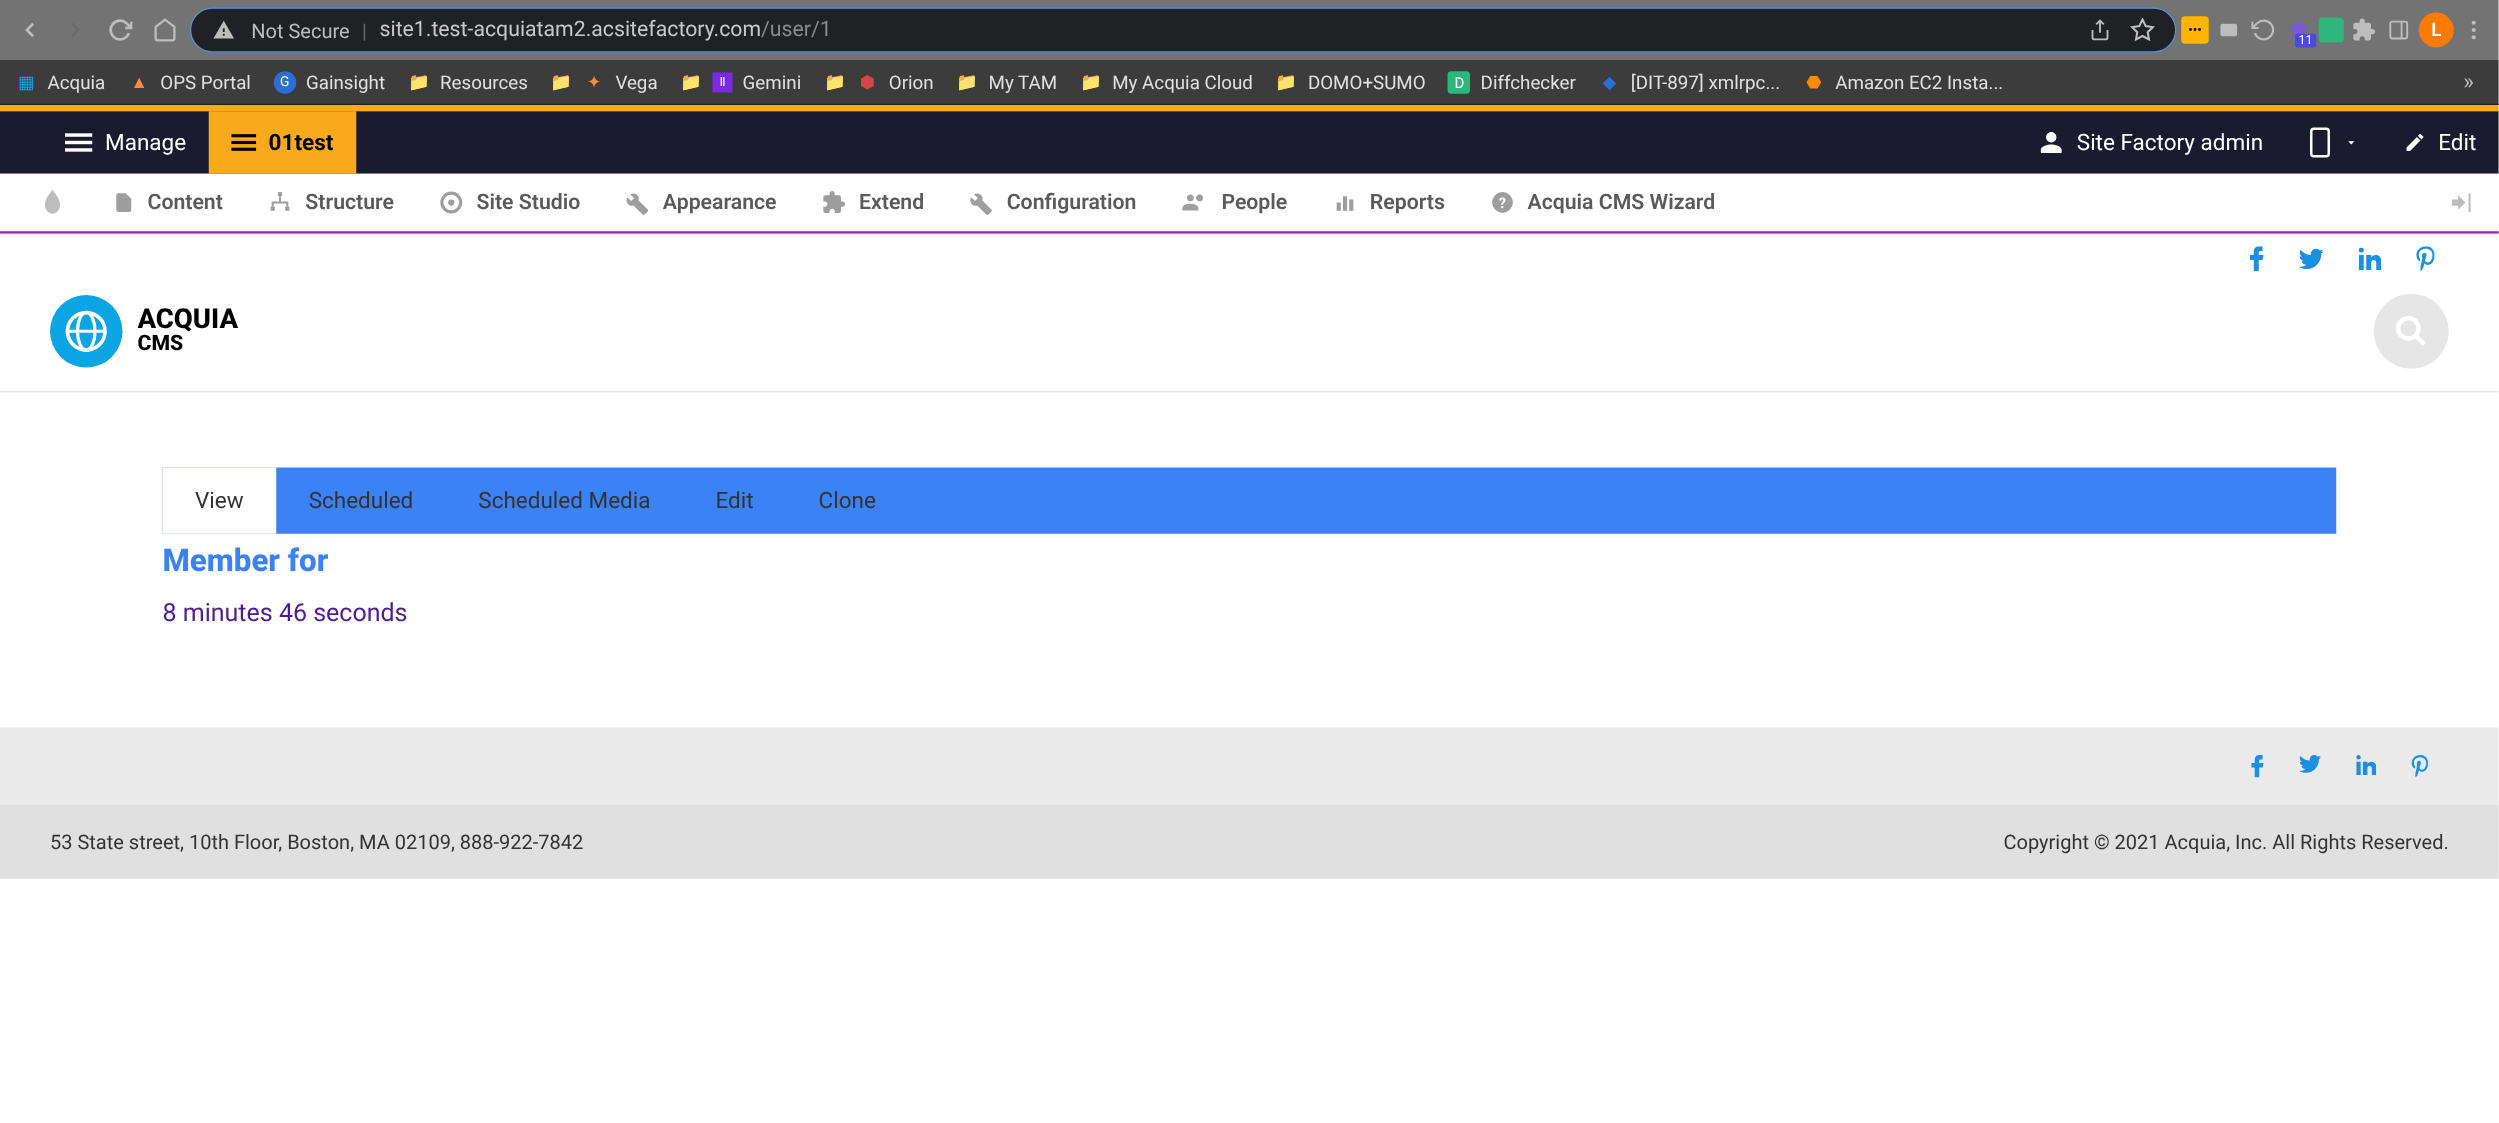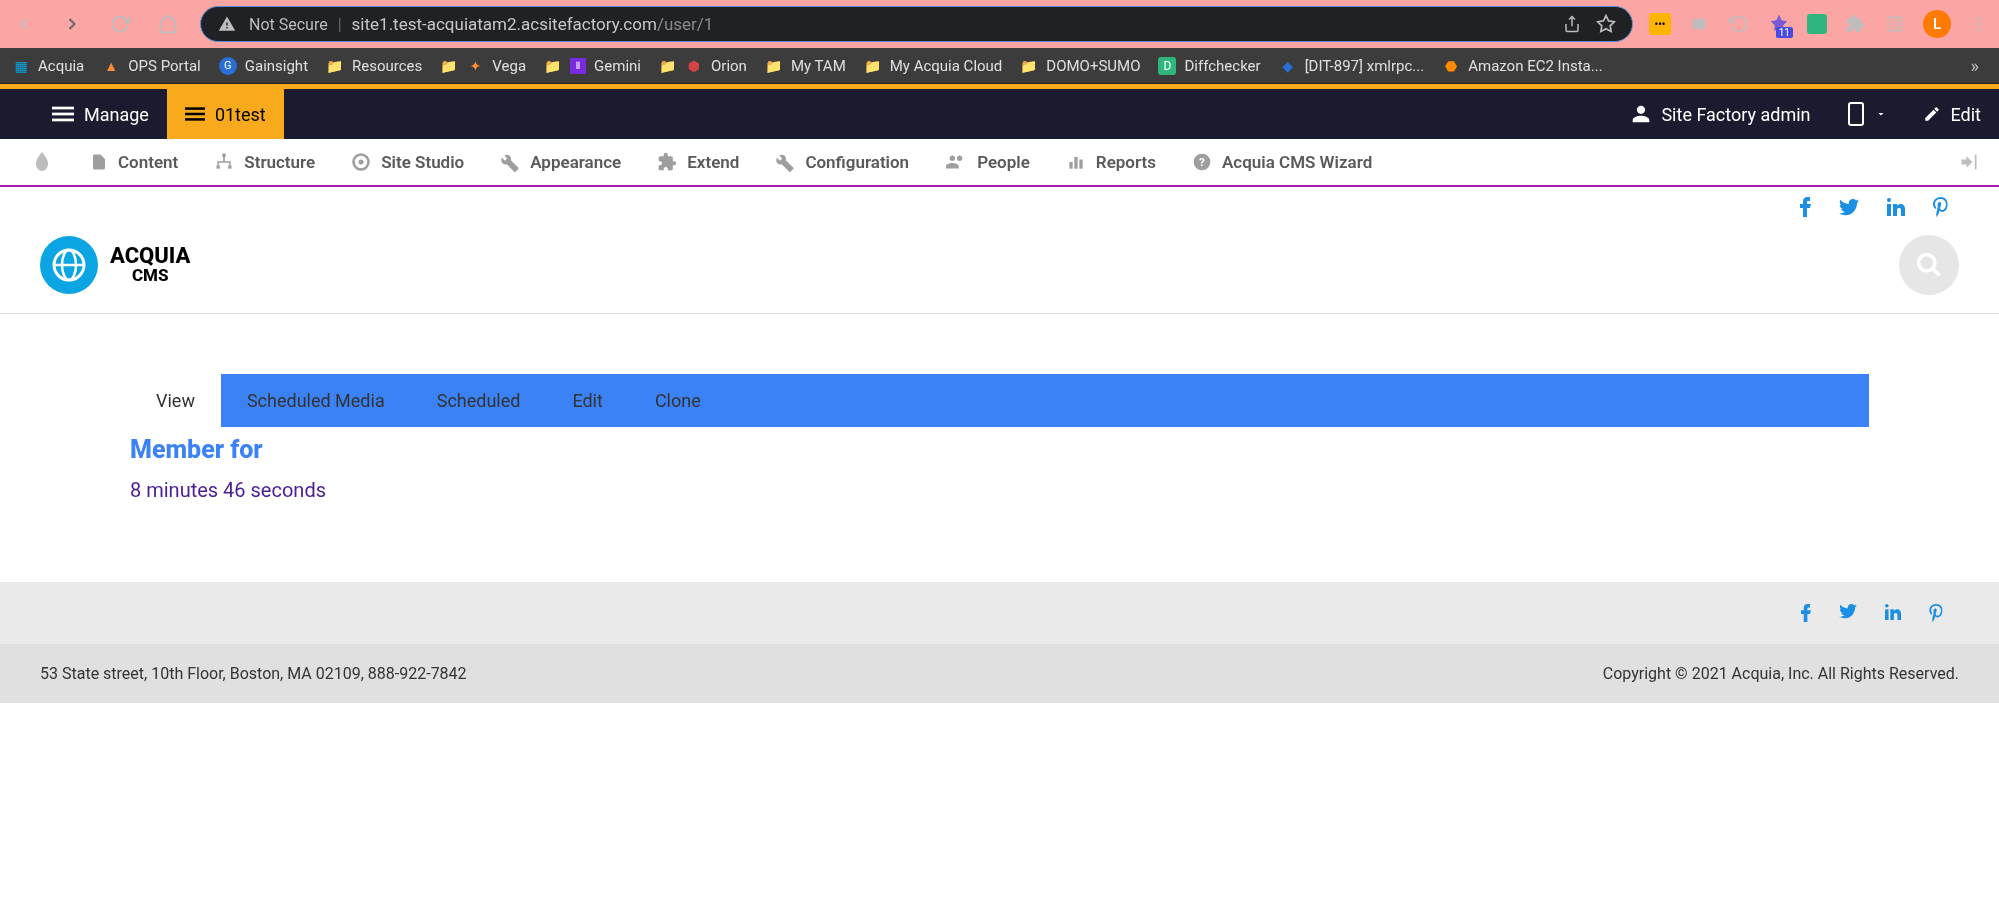--- a/index.html
+++ b/index.html
@@ -1,19 +1,19 @@
 <!DOCTYPE html>
 <html><head>
 <meta charset="utf-8">
 <style>
   * { margin: 0; padding: 0; box-sizing: border-box; font-family: -apple-system, BlinkMacSystemFont, "Segoe UI", Roboto, sans-serif; }
   body { background: #fff; width: 1999px; height: 898px; overflow: hidden; }
 
   
-  .browser-chrome { background: #fca5a5; height: 48px; display: flex; align-items: center; padding: 0 8px; gap: 16px; }
+  .browser-chrome { background: #737373; height: 48px; display: flex; align-items: center; padding: 0 8px; gap: 4px; }
   .nav-btn { width: 32px; height: 32px; display:flex; align-items:center; justify-content:center; color:#bdbdbd; cursor:pointer; border-radius:50%; }
   .nav-btn.disabled { color: #6a6a6a; }
   .url-bar { flex: 1; background: #202124; border-radius: 24px; height: 36px; display:flex; align-items:center; padding: 0 14px; gap: 10px; color:#bdbdbd; border:1px solid #5a8fd6; }
   .url-text { flex:1; font-size: 17px; color:#c8c8c8; white-space:nowrap; overflow:hidden; }
   .url-text .dim { color:#8a8a8a; }
   .chrome-icon { width:24px; height:24px; display:flex; align-items:center; justify-content:center; color:#bdbdbd; }
   .avatar-circle { width:28px; height:28px; border-radius:50%; background:#ff7a00; display:flex; align-items:center; justify-content:center; color:#fff; font-weight:600; font-size:15px; }
 
   
   .bookmarks-bar { background:#3c3c3c; height:36px; display:flex; align-items:center; padding:0 12px; gap:18px; border-bottom:1px solid #222; }
@@ -22,40 +22,40 @@
   .folder-icon { color:#bdbdbd; }
   .bookmarks-spacer { flex:1; }
   .bm-more { color:#bdbdbd; font-size:18px; padding:0 8px; }
 
   
   .accent-bar { height:5px; background:#f8aa1c; }
 
   
   .admin-topbar { background:#1a1b2e; height:50px; display:flex; align-items:center; color:#fff;padding-left:34px; }
   .topbar-item { display:flex; align-items:center; height:100%; padding:0 18px; gap:10px; font-size:18px; cursor:pointer; }
-  .topbar-item.active { background:#f8aa1c; color:#000; font-weight:400; }
+  .topbar-item.active { background:#f8aa1c; color:#000; font-weight:700; }
   .topbar-spacer { flex:1; }
   .topbar-right { display:flex; align-items:center; height:100%; gap:0; }
 
   
   .admin-menu { background:#fff; height:48px; display:flex; align-items:center; padding:0 12px; gap:0; border-bottom:2px solid #a21caf; }
   .menu-item { display:flex; align-items:center; gap:10px; padding:0 18px; height:100%; color:#5a5a5a; font-size:17px; font-weight:600; cursor:pointer; }
   .menu-icon { color:#9e9e9e; }
   .menu-spacer { flex:1; }
 
   
   .social-row { height:40px; display:flex; align-items:center; justify-content:flex-end; padding:0 50px; gap:28px; background:#fff; }
   .social-icon { color:#1a8fe3; font-size:18px; cursor:pointer; }
 
   
   .site-header { background:#fff; padding:8px 40px 18px; display:flex; align-items:center; border-bottom:1px solid #e0e0e0; }
   .logo { display:flex; align-items:center; gap:12px; }
   .logo-mark { width:58px; height:58px; border-radius:50%; background:#0aa5e2; display:flex; align-items:center; justify-content:center; position:relative; }
   .logo-text { font-weight:800; font-size:22px; line-height:0.95; color:#000; }
-  .logo-text .sub { font-size:17px; font-weight:800;text-align:center; }
+  .logo-text .sub { font-size:17px; font-weight:800; }
   .header-spacer { flex:1; }
   .search-btn { width:60px; height:60px; border-radius:50%; background:#e6e6e6; display:flex; align-items:center; justify-content:center; color:#fff; cursor:pointer; }
 
   
   .page { background:#fff; padding:60px 130px 40px; }
   .tabs { display:flex; background:#3b82f6; }
   .tab { padding:16px 26px; font-size:18px; color:#333; cursor:pointer; }
   .tab.active { background:#fff; }
   .section-title { font-size:25px; font-weight:800; margin-top:8px; color:#3b82f6; }
   .section-value { font-size:20px; margin-top:14px; color:#4c1d95; }
@@ -384,22 +384,22 @@
     <svg width="28" height="28" viewBox="0 0 24 24" fill="none" stroke="#fff" stroke-width="3">
         <circle cx="10" cy="10" r="7"></circle>
         <line x1="21" y1="21" x2="15" y2="15"></line>
       </svg>
   </div>
 </div>
 
 <div class="page">
   <div class="tabs">
     <div class="tab active"><span>View</span></div>
+    <div class="tab"><span>Scheduled</span></div>
     <div class="tab"><span>Scheduled Media</span></div>
-    <div class="tab"><span>Scheduled</span></div>
     <div class="tab"><span>Edit</span></div>
     <div class="tab"><span>Clone</span></div>
   </div>
   <h2 class="section-title">Member for</h2>
   <div class="section-value">8 minutes 46 seconds</div>
 </div>
 
 <div class="footer-social">
   <span class="social-icon">
       <svg width="10" height="18" viewBox="0 0 11 20" fill="currentColor">

